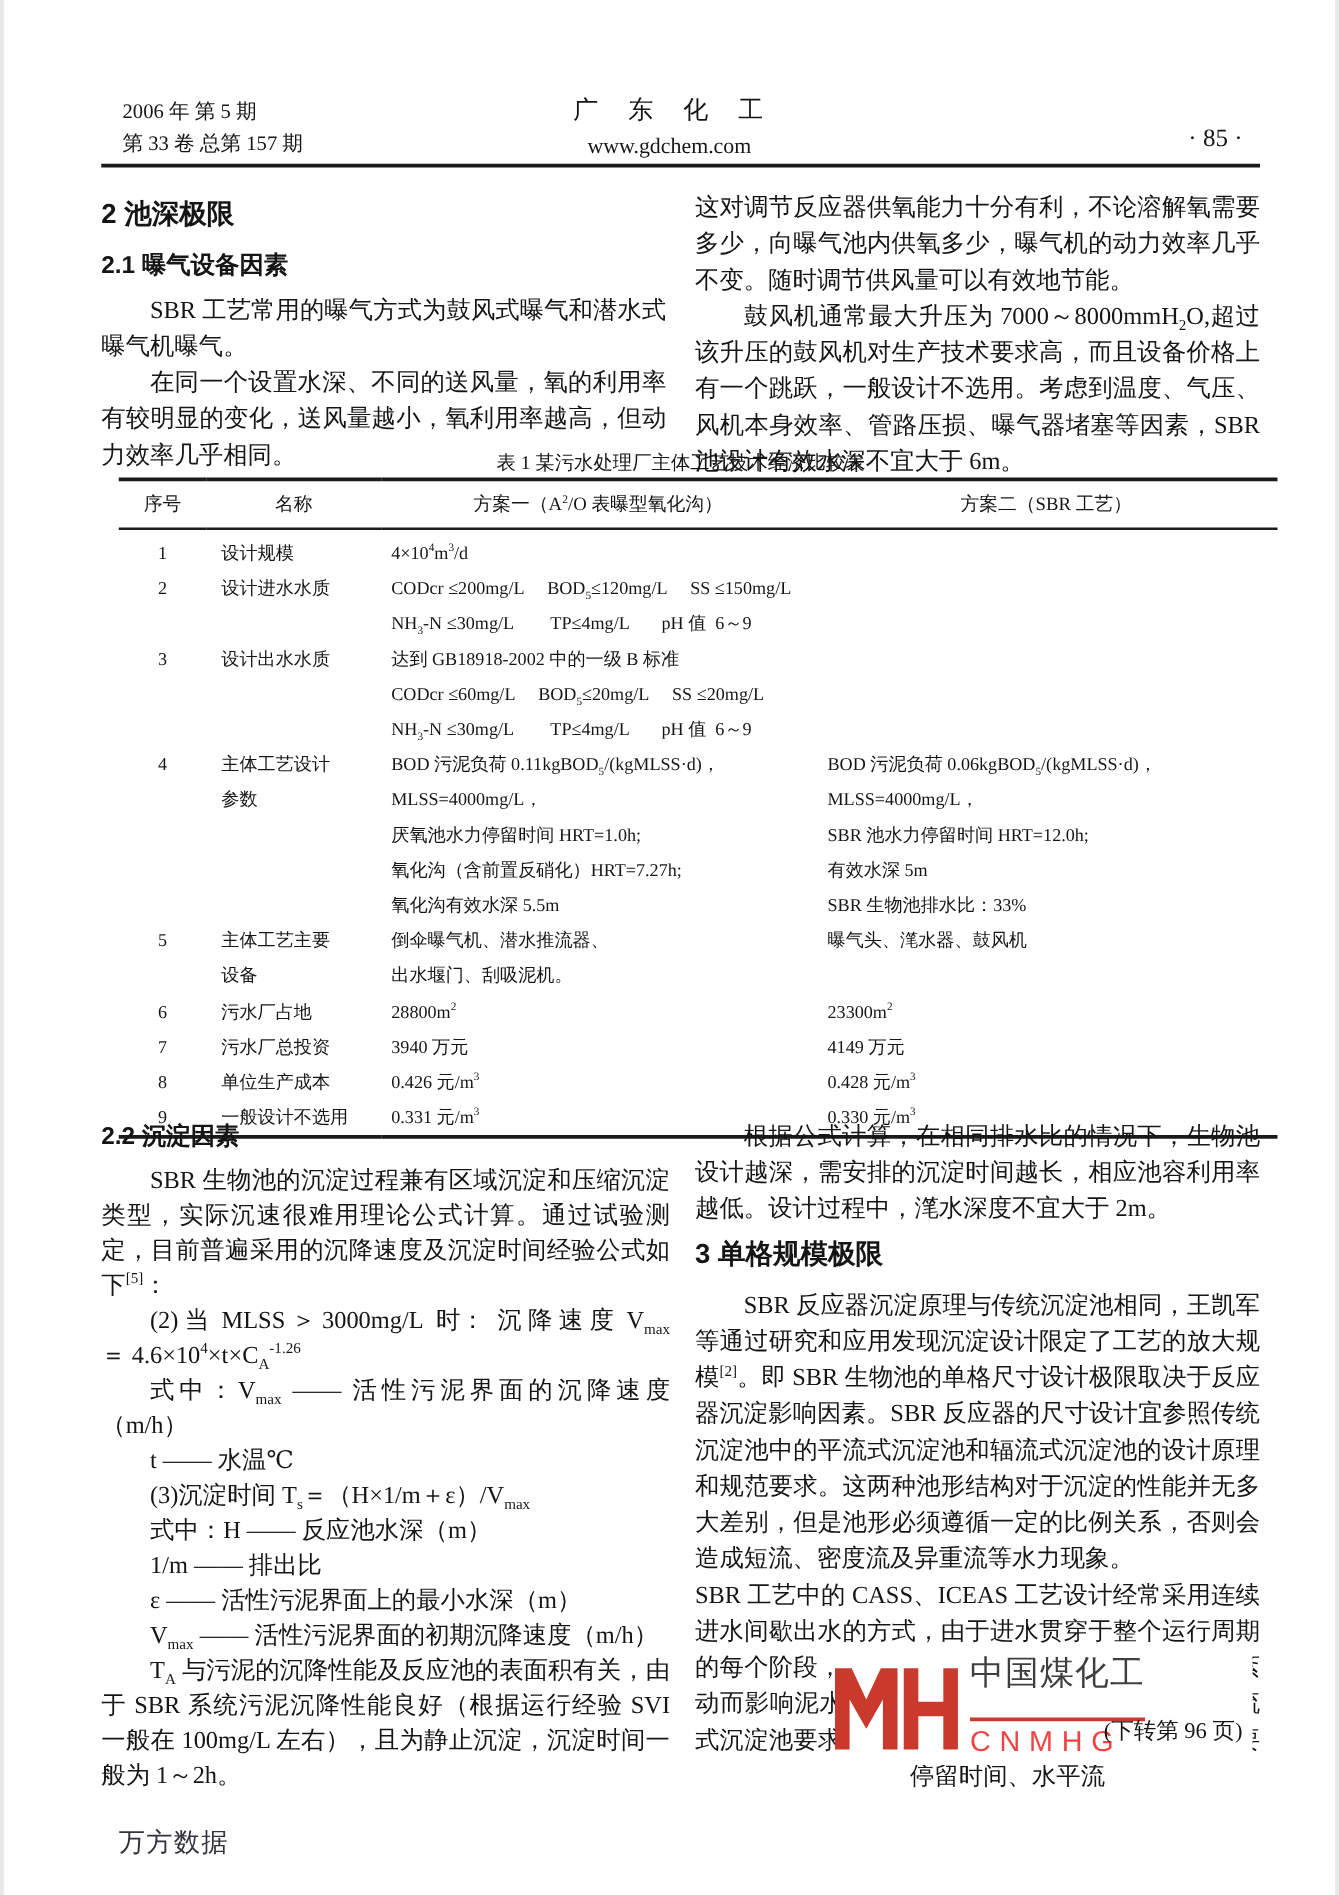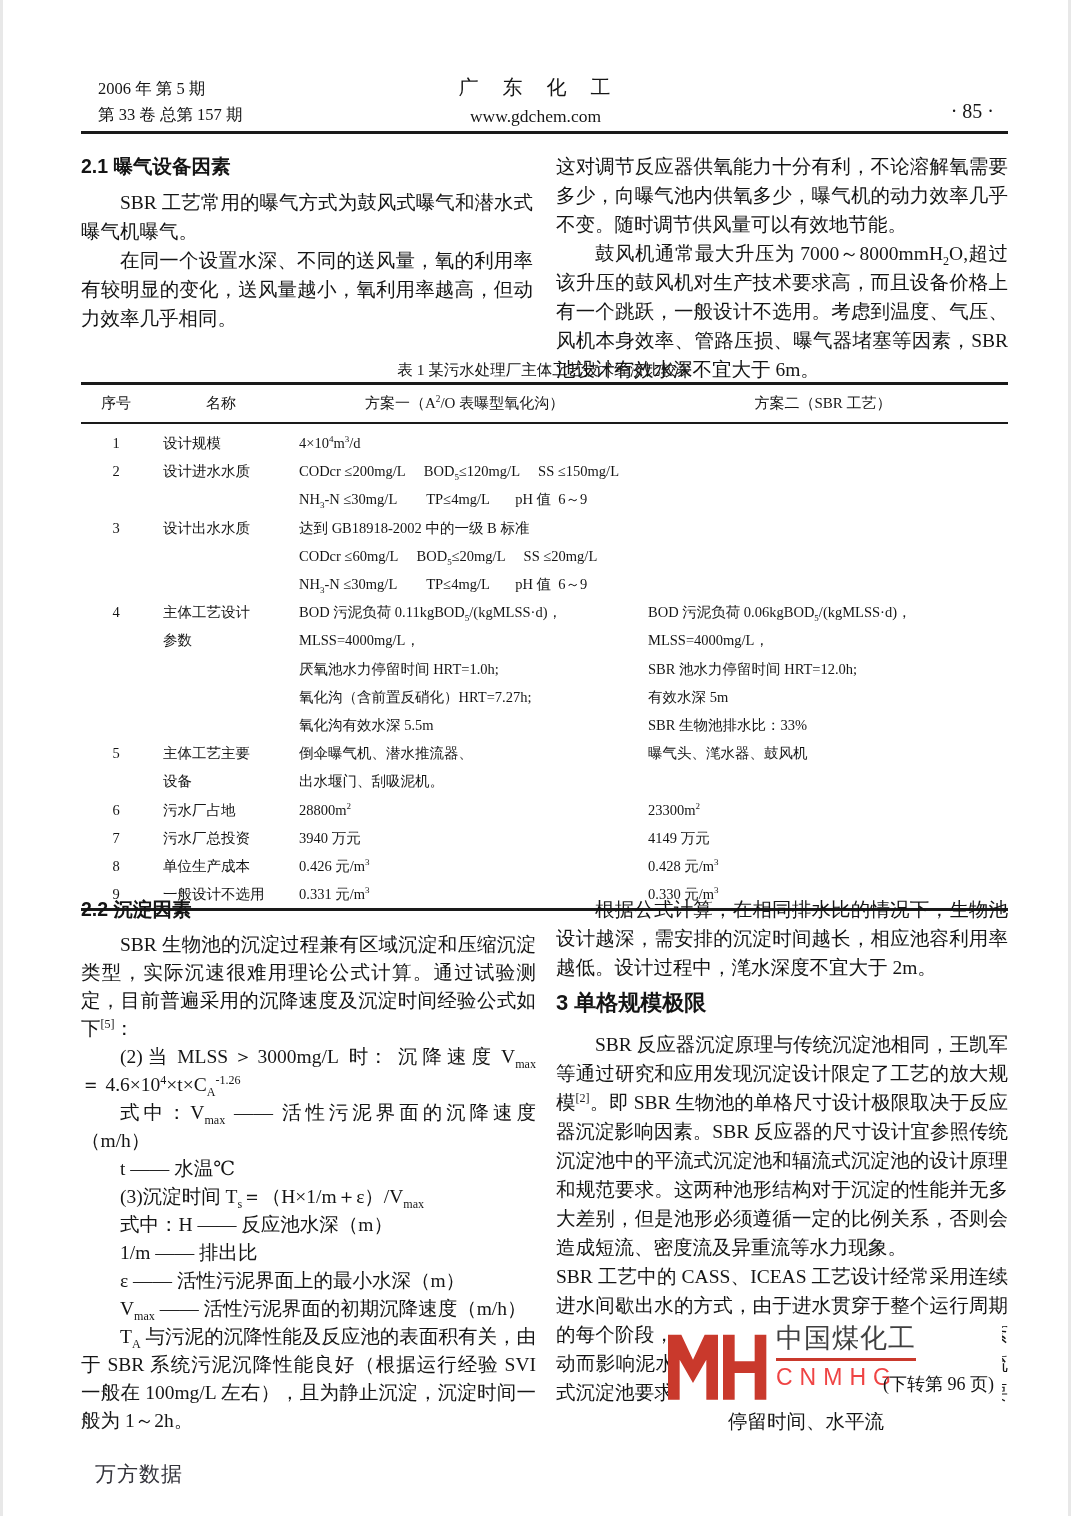--- a/index.html
+++ b/index.html
@@ -36,21 +36,21 @@
   .col-left-top{left:78px;top:150px;}
   .col-right-top{left:553px;top:152px;}
   .col-left-bottom{left:78px;top:893px;width:455px;line-height:28px;}
   .col-right-bottom{left:553px;top:895px;line-height:29px;}
   .fline{text-indent:2em;}
   sup{font-size:0.62em;line-height:0;}
   sub{font-size:0.62em;line-height:0;}
   
   .tbl-title{position:absolute;left:78px;width:927px;top:360px;text-align:center;font-size:15.5px;}
   table.cmp{
-    position:absolute;left:78px;top:382px;width:927px;
+    position:absolute;left:92px;top:382px;width:927px;
     border-collapse:collapse;
     border-top:3px solid #1a1a1a;border-bottom:3px solid #1a1a1a;
     font-size:14.5px;
   }
   table.cmp th{
     font-weight:normal;border-bottom:2px solid #1a1a1a;
     height:35px;text-align:center;font-size:15px;
   }
   table.cmp td{vertical-align:top;padding:0;}
   .tline{line-height:28.2px;white-space:nowrap;}
@@ -61,21 +61,21 @@
   tbody tr:first-child .tline:first-child{margin-top:5px;}
   
   .watermark{
     position:absolute;left:665px;top:1320px;width:334px;height:92px;
     background:#ffffff;display:flex;align-items:flex-start;
   }
   .wm-logo{width:100px;height:80px;margin-top:8px;flex:none;}
   .wm-text{margin-left:8px;font-family:"Liberation Sans","DejaVu Sans",sans-serif;}
   .wm-cn{
     font-size:27px;color:#3f3f3f;letter-spacing:1px;
-    padding-bottom:2px;border-bottom:3px solid #c9392c;white-space:nowrap;
+    padding-bottom:18px;border-bottom:3px solid #c9392c;white-space:nowrap;
   }
   .wm-en{font-size:23px;color:#ef4444;letter-spacing:7px;margin-top:3px;}
   .wm-gap{display:inline-block;width:172px;height:1px;}
   .turn-note{position:absolute;left:880px;top:1372px;font-size:18px;}
   
   .wanfang{
     position:absolute;left:92px;top:1460px;
     font-family:"Liberation Sans","DejaVu Sans",sans-serif;
     font-size:21px;color:#33333b;letter-spacing:1px;
   }
@@ -90,20 +90,21 @@
     <div>第 33 卷 总第 157 期</div>
   </div>
   <div class="hdr-center">
     <div class="hdr-journal">广　东　化　工</div>
     <div class="hdr-site">www.gdchem.com</div>
   </div>
   <div class="hdr-pageno">· 85 ·</div>
   <div class="hdr-rule"></div>
 
   <div class="col col-left-top">
+    <p class="h-big">2 池深极限</p>
     <p class="h-sub">2.1 曝气设备因素</p>
     <p class="ind">SBR 工艺常用的曝气方式为鼓风式曝气和潜水式曝气机曝气。</p>
     <p class="ind">在同一个设置水深、不同的送风量，氧的利用率有较明显的变化，送风量越小，氧利用率越高，但动力效率几乎相同。</p>
   </div>
 
   <div class="col col-right-top">
     <p>这对调节反应器供氧能力十分有利，不论溶解氧需要多少，向曝气池内供氧多少，曝气机的动力效率几乎不变。随时调节供风量可以有效地节能。</p>
     <p class="ind">鼓风机通常最大升压为 7000～8000mmH<sub>2</sub>O,超过该升压的鼓风机对生产技术要求高，而且设备价格上有一个跳跃，一般设计不选用。考虑到温度、气压、风机本身效率、管路压损、曝气器堵塞等因素，SBR 池设计有效水深不宜大于 6m。</p>
   </div>
 

